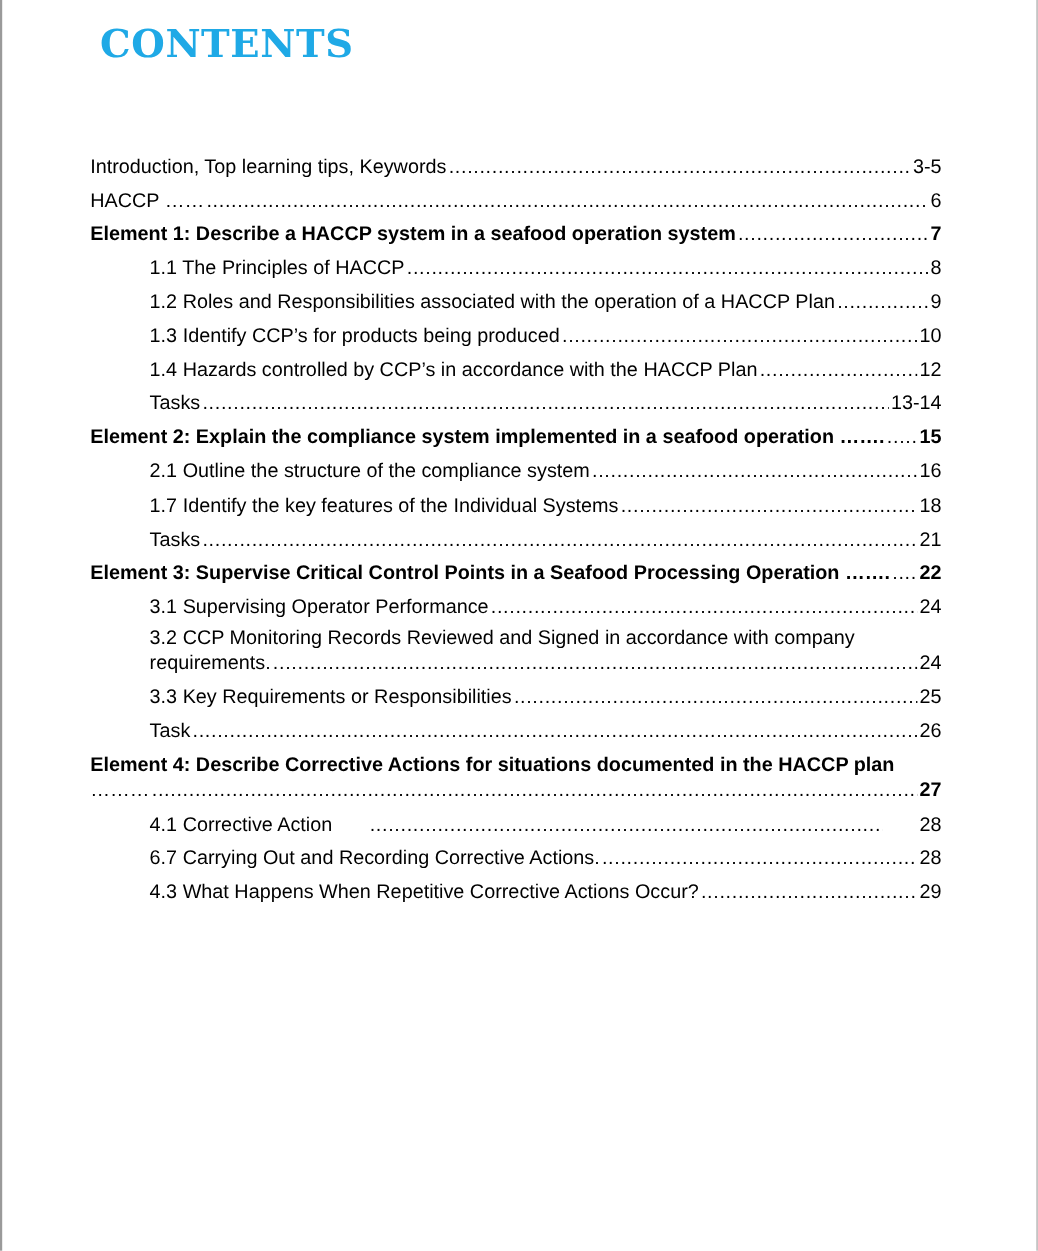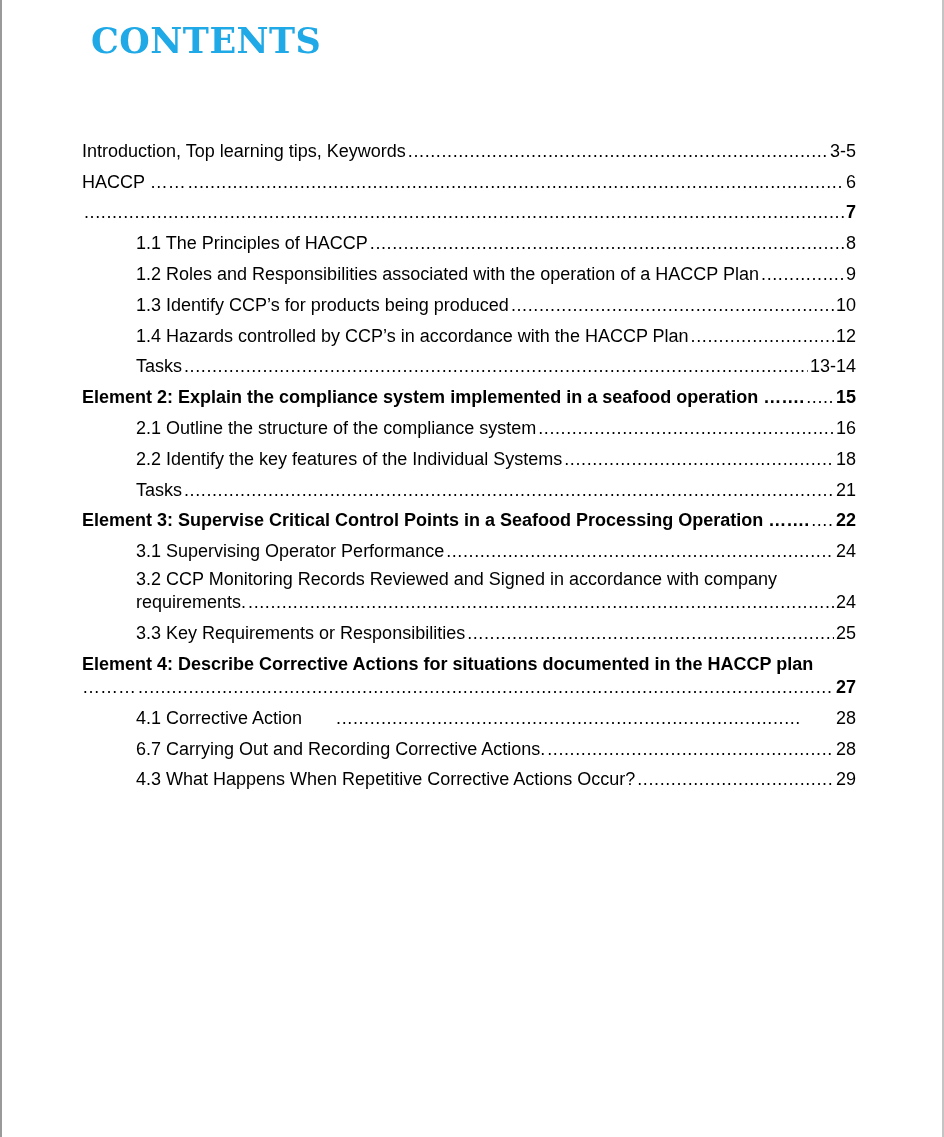--- a/index.html
+++ b/index.html
@@ -139,20 +139,21 @@
       <span class="page-num">3-5</span>
     </div>
 
     <div class="toc-entry">
       <span class="label">HACCP ……</span>
       <span class="leader"></span>
       <span class="page-num">6</span>
     </div>
 
     <div class="toc-entry bold">
+      <span class="label">Element 1: Describe a HACCP system in a seafood operation system</span>
       <span class="leader"></span>
       <span class="page-num">7</span>
     </div>
 
     <div class="toc-entry level-2">
       <span class="label">1.1 The Principles of HACCP</span>
       <span class="leader"></span>
       <span class="page-num">8</span>
     </div>
 
@@ -186,21 +187,21 @@
       <span class="page-num">15</span>
     </div>
 
     <div class="toc-entry level-2">
       <span class="label">2.1 Outline the structure of the compliance system</span>
       <span class="leader"></span>
       <span class="page-num">16</span>
     </div>
 
     <div class="toc-entry level-2">
-      <span class="label">2.2 Identify the key features of the Individual Systems</span>
+      <span class="label">1.7 Identify the key features of the Individual Systems</span>
       <span class="leader"></span>
       <span class="page-num">18</span>
     </div>
 
     <div class="toc-entry level-2">
       <span class="label">Tasks</span>
       <span class="leader"></span>
       <span class="page-num">21</span>
     </div>
 
@@ -227,20 +228,25 @@
       </div>
     </div>
     <div class="gap-after-wrap"></div>
 
     <div class="toc-entry level-2" style="height:24px;">
       <span class="label">3.3 Key Requirements or Responsibilities</span>
       <span class="leader"></span>
       <span class="page-num">25</span>
     </div>
 
+    <div class="toc-entry level-2">
+      <span class="label">Task</span>
+      <span class="leader"></span>
+      <span class="page-num">26</span>
+    </div>
 
     <div class="toc-entry bold wrap">
       <div class="first-line" style="height:30.8px;">
         <span>Element 4: Describe Corrective Actions for situations documented in the HACCP plan</span>
       </div>
       <div class="second-line">
         <span class="label" style="font-weight:normal;">………</span>
         <span class="leader"></span>
         <span class="page-num">27</span>
       </div>

